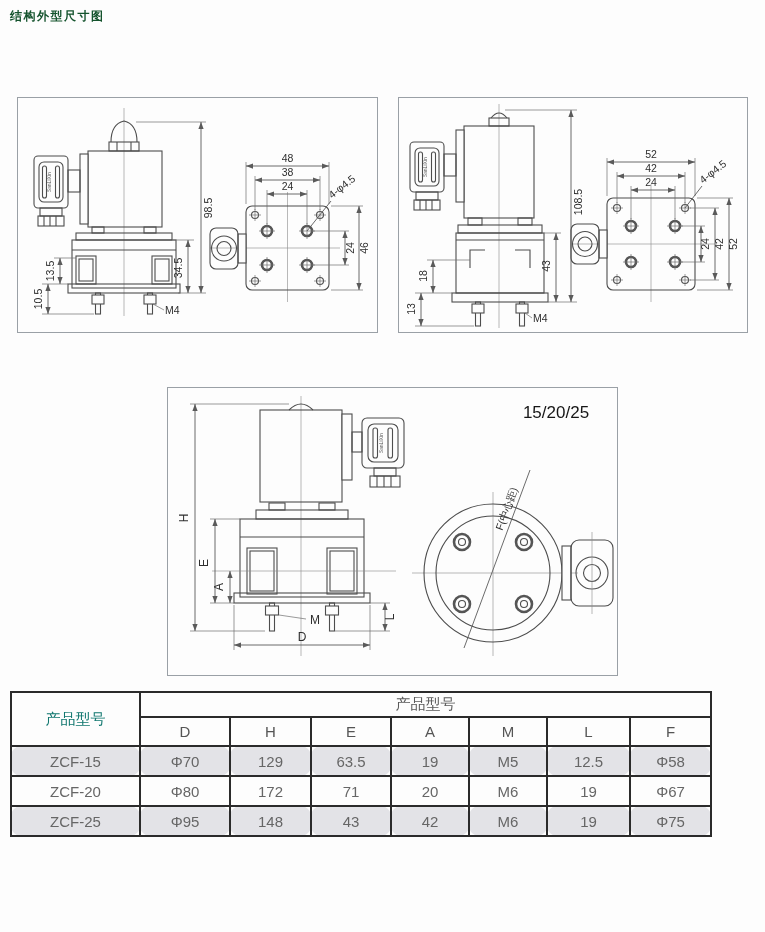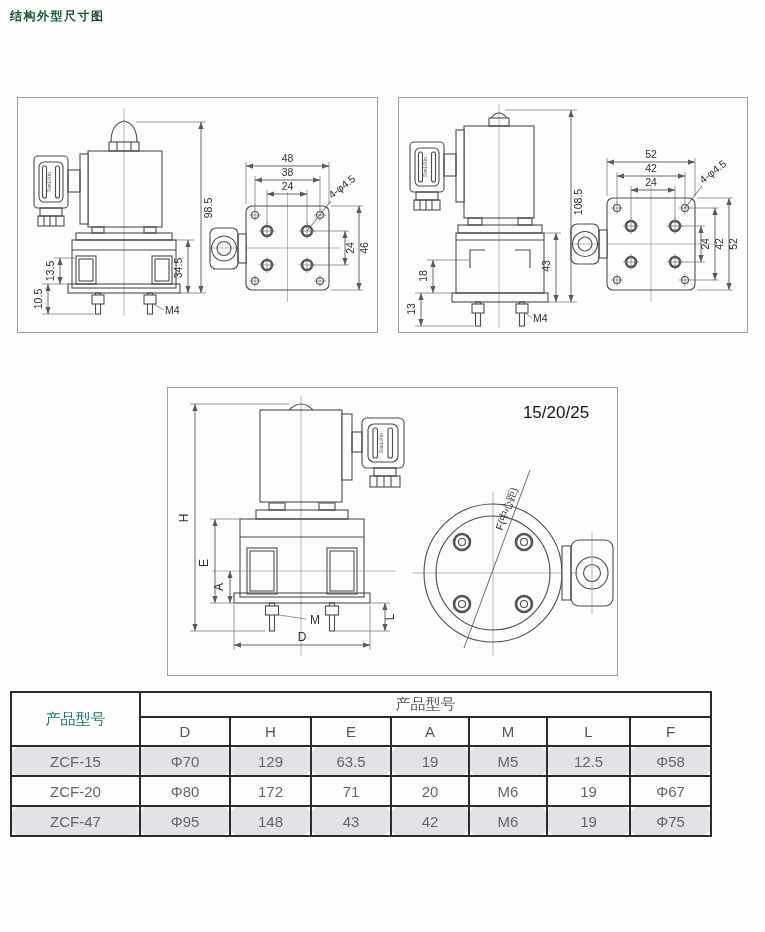--- a/index.html
+++ b/index.html
@@ -440,21 +440,21 @@
     <td>ZCF-20</td>
     <td>Φ80</td>
     <td>172</td>
     <td>71</td>
     <td>20</td>
     <td>M6</td>
     <td>19</td>
     <td>Φ67</td>
   </tr>
   <tr class="data-row stripe">
-    <td>ZCF-47</td>
+    <td>ZCF-25</td>
     <td>Φ95</td>
     <td>148</td>
     <td>43</td>
     <td>42</td>
     <td>M6</td>
     <td>19</td>
     <td>Φ75</td>
   </tr>
 </tbody>
   </table>

